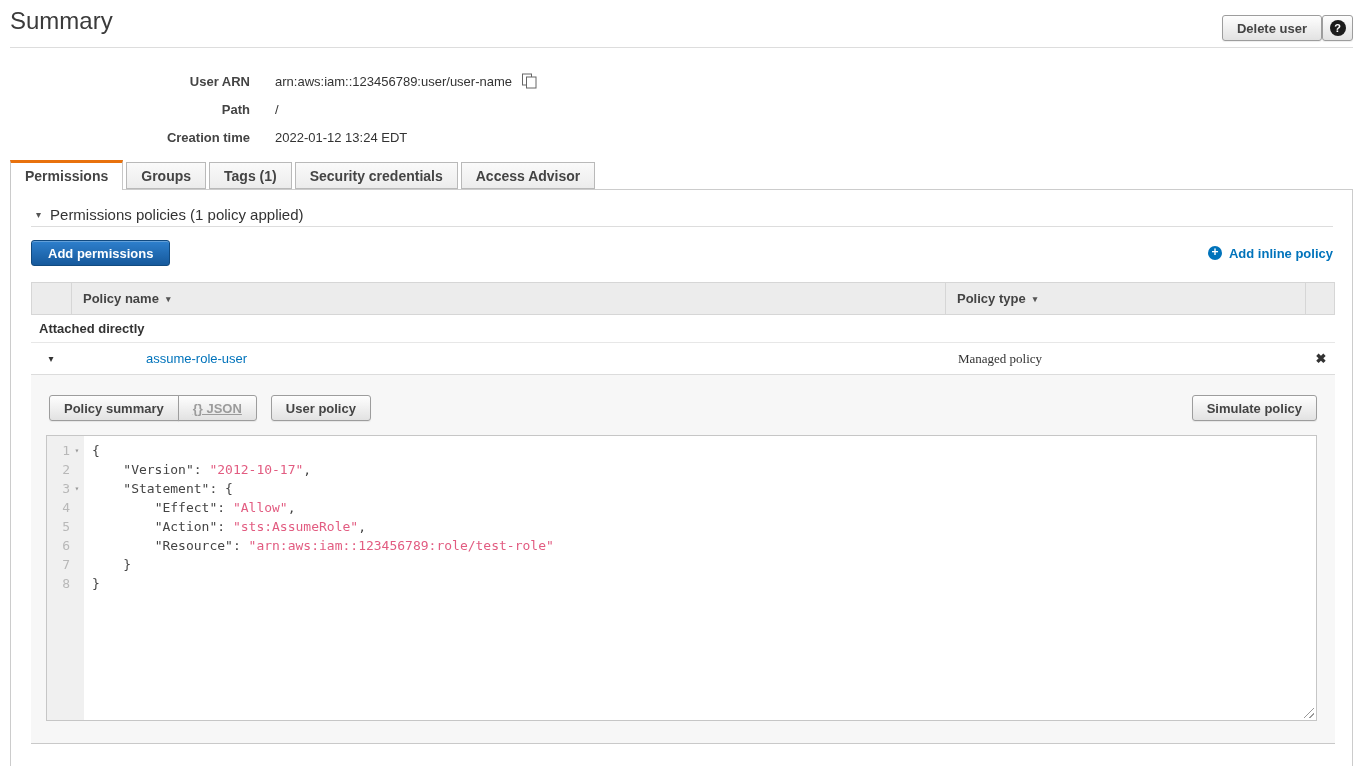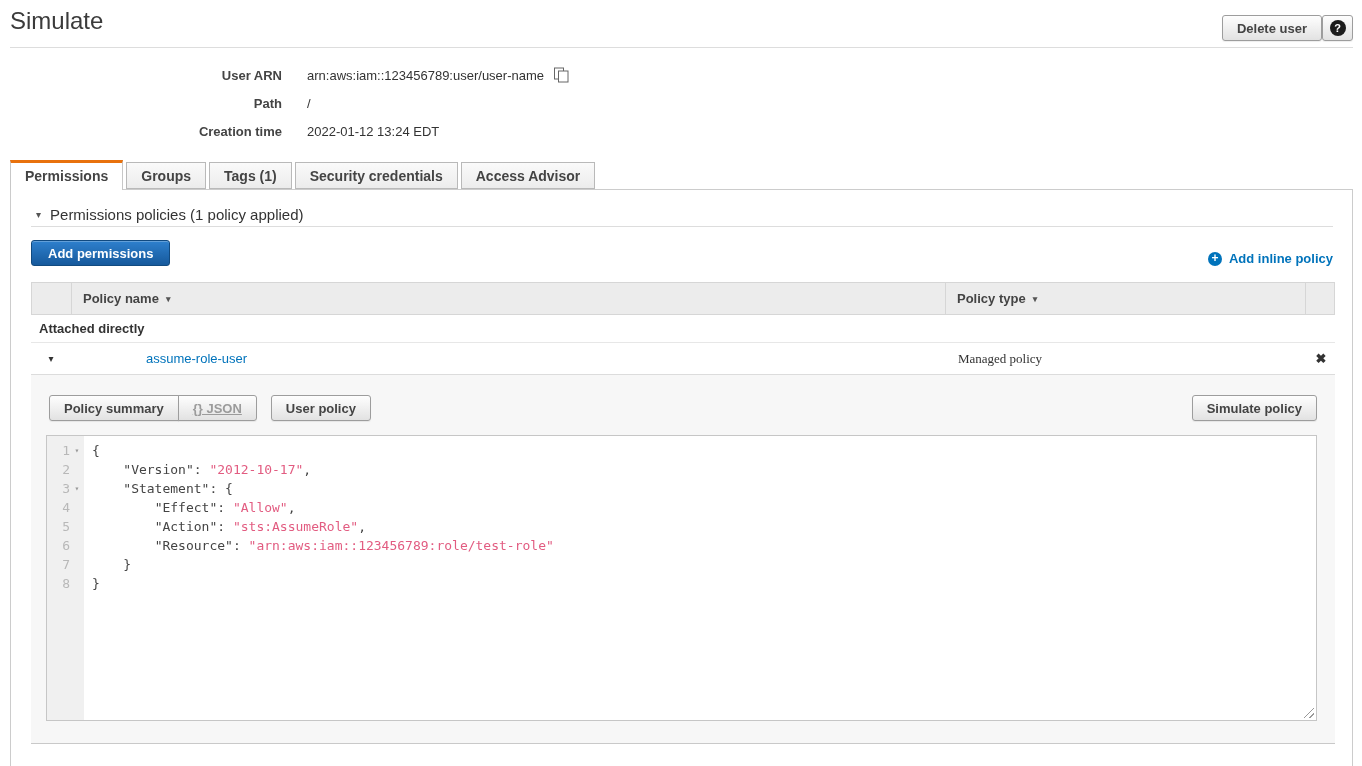--- a/index.html
+++ b/index.html
@@ -16,40 +16,40 @@
     display:inline-flex; align-items:center; justify-content:center; height:26px; padding:0 14px;
     background:linear-gradient(#fefefe,#e2e2e2); border:1px solid #9d9d9d; border-radius:3px;
     font-weight:bold; font-size:13px; color:#444; cursor:pointer; box-shadow:0 1px 1px rgba(0,0,0,.07);
     white-space:nowrap;
   }
   .btn-help { width:31px; padding:0; }
   .q-circle { width:16px; height:16px; border-radius:50%; background:#1c1c1c; color:#fff;
     font-size:11px; line-height:16px; text-align:center; font-weight:bold; }
   
   .user-details { padding:13px 0 14px; }
-  .detail-row { display:flex; height:28px; align-items:center;padding-left:32px; }
+  .detail-row { display:flex; height:28px; align-items:flex-end; }
   .detail-label { width:250px; text-align:right; font-weight:bold; color:#444; }
   .detail-value { margin-left:25px; color:#333; display:flex; align-items:center; gap:9px; }
   .copy-icon { cursor:pointer; display:inline-flex; }
   
   .tabs { display:flex; gap:3px; margin-left:10px; align-items:flex-end; position:relative; z-index:2; height:30px; }
   .tab {
     height:27px; padding:5px 14px 0; background:linear-gradient(#fafafa,#ececec);
     border:1px solid #b9b9b9; font-weight:bold; font-size:14px; color:#444; cursor:pointer; white-space:nowrap;
   }
   .tab.active {
     height:30px; padding-top:5px; background:#fff; border-top:3px solid #e8710d;
     border-left:1px solid #c7c7c7; border-right:1px solid #c7c7c7; border-bottom:none; margin-bottom:-1px;
   }
   
   .content-panel { margin:0 9px 0 10px; border:1px solid #ccc; border-bottom:none; height:577px; background:#fff; }
   .section-header { padding:12px 0 0 25px; height:36px; font-size:15px; color:#333; display:flex; align-items:center; gap:9px; }
   .caret { font-size:10px; color:#555; cursor:pointer; }
   .section-divider { border-bottom:1px solid #ddd; margin:0 19px 0 20px; }
-  .action-row { display:flex; justify-content:space-between; align-items:flex-end; padding:13px 19px 16px 20px; }
+  .action-row { display:flex; justify-content:space-between; align-items:center; padding:13px 19px 16px 20px; }
   .btn-primary {
     height:26px; padding:0 16px; display:inline-flex; align-items:center;
     background:linear-gradient(#2e80cd,#16599c); border:1px solid #114a80; border-radius:3px;
     color:#fff; font-weight:bold; font-size:13px; cursor:pointer; box-shadow:inset 0 1px 0 rgba(255,255,255,.25);
   }
   .add-inline { display:flex; align-items:center; gap:7px; color:#0073bb; font-weight:bold; cursor:pointer; }
   .plus-icon { width:14px; height:14px; border-radius:50%; background:#0073bb; color:#fff;
     font-size:12px; line-height:13px; text-align:center; font-weight:bold; }
   
   .policy-table { margin:0 17px 0 20px; font-size:13px; }
@@ -90,21 +90,21 @@
   .resize-handle {
     position:absolute; right:2px; bottom:2px; width:11px; height:11px; cursor:nwse-resize;
     clip-path:polygon(100% 0, 100% 100%, 0 100%);
     background:repeating-linear-gradient(135deg, #999 0 1px, transparent 1px 4px);
   }
 </style>
 </head>
 <body>
 
 <div class="page-header">
-  <h1 class="page-title">Simulate</h1>
+  <h1 class="page-title">Summary</h1>
   <div class="header-actions">
     <button class="btn">Delete user</button>
     <button class="btn btn-help">
       <span class="q-circle">?</span>
     </button>
   </div>
 </div>
 
 <div class="user-details">
   <div class="detail-row">

